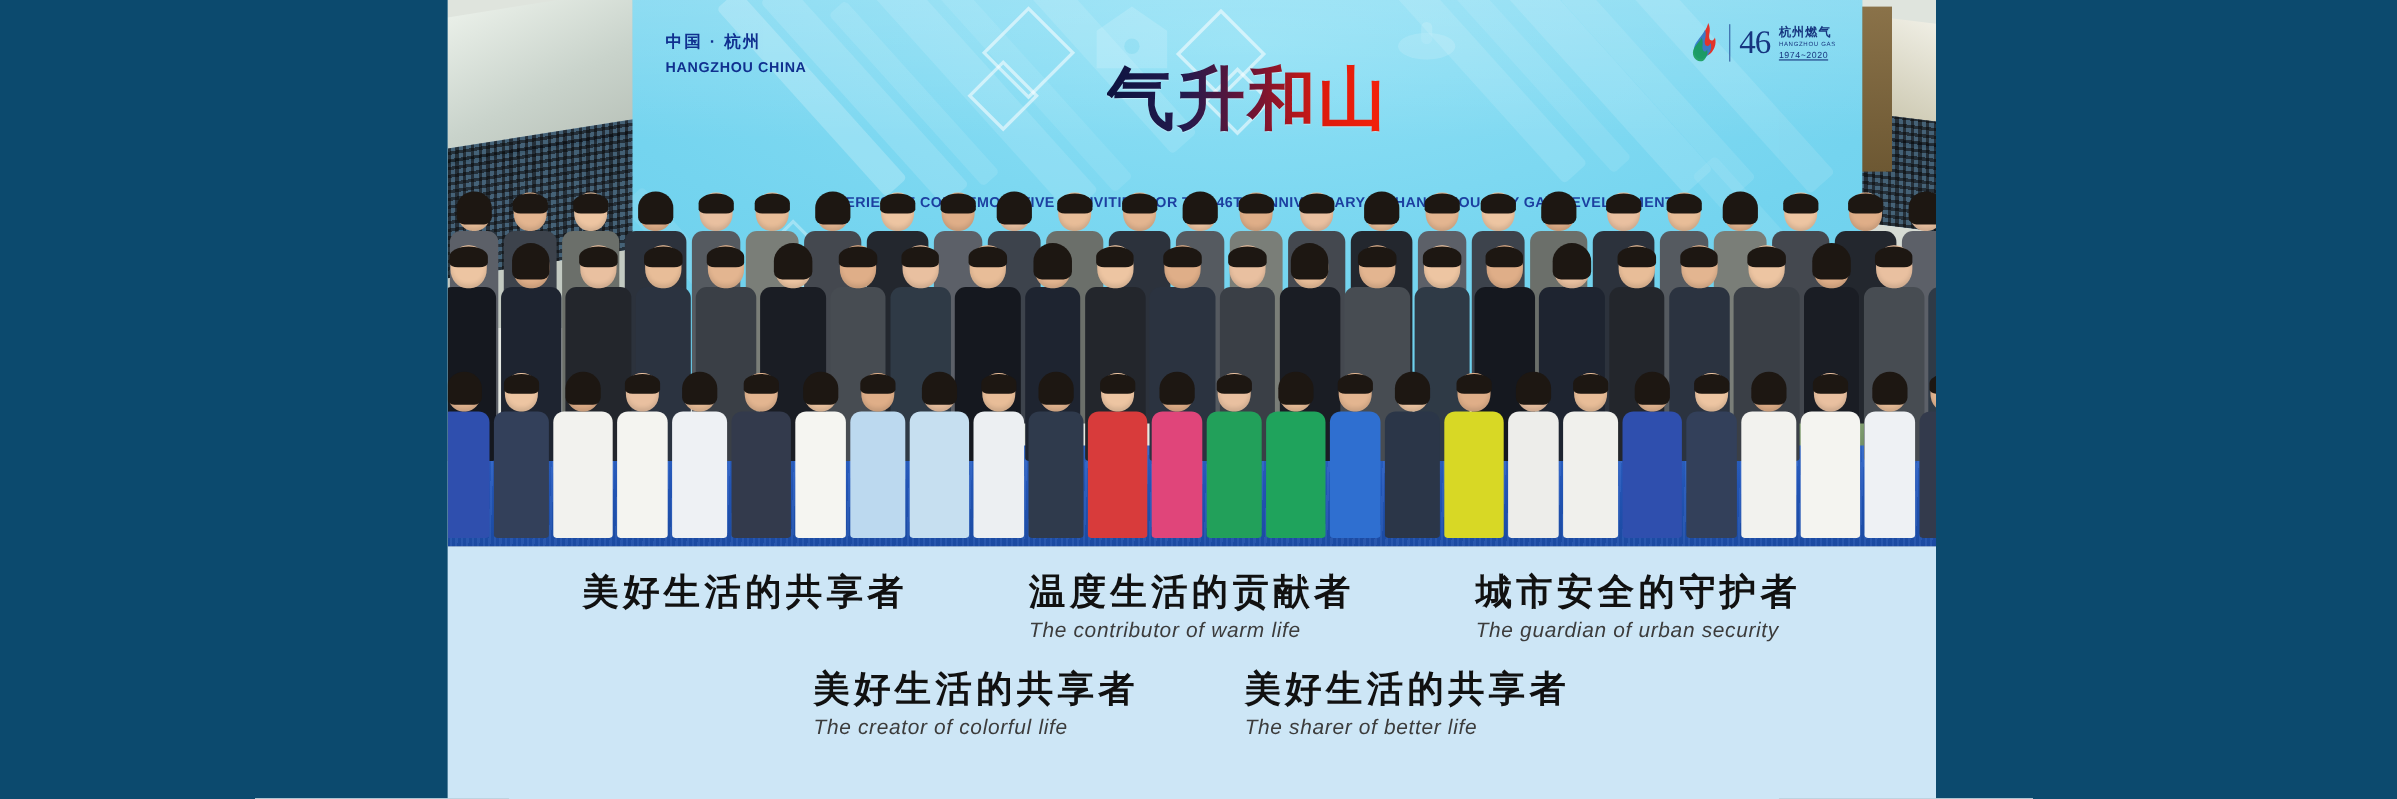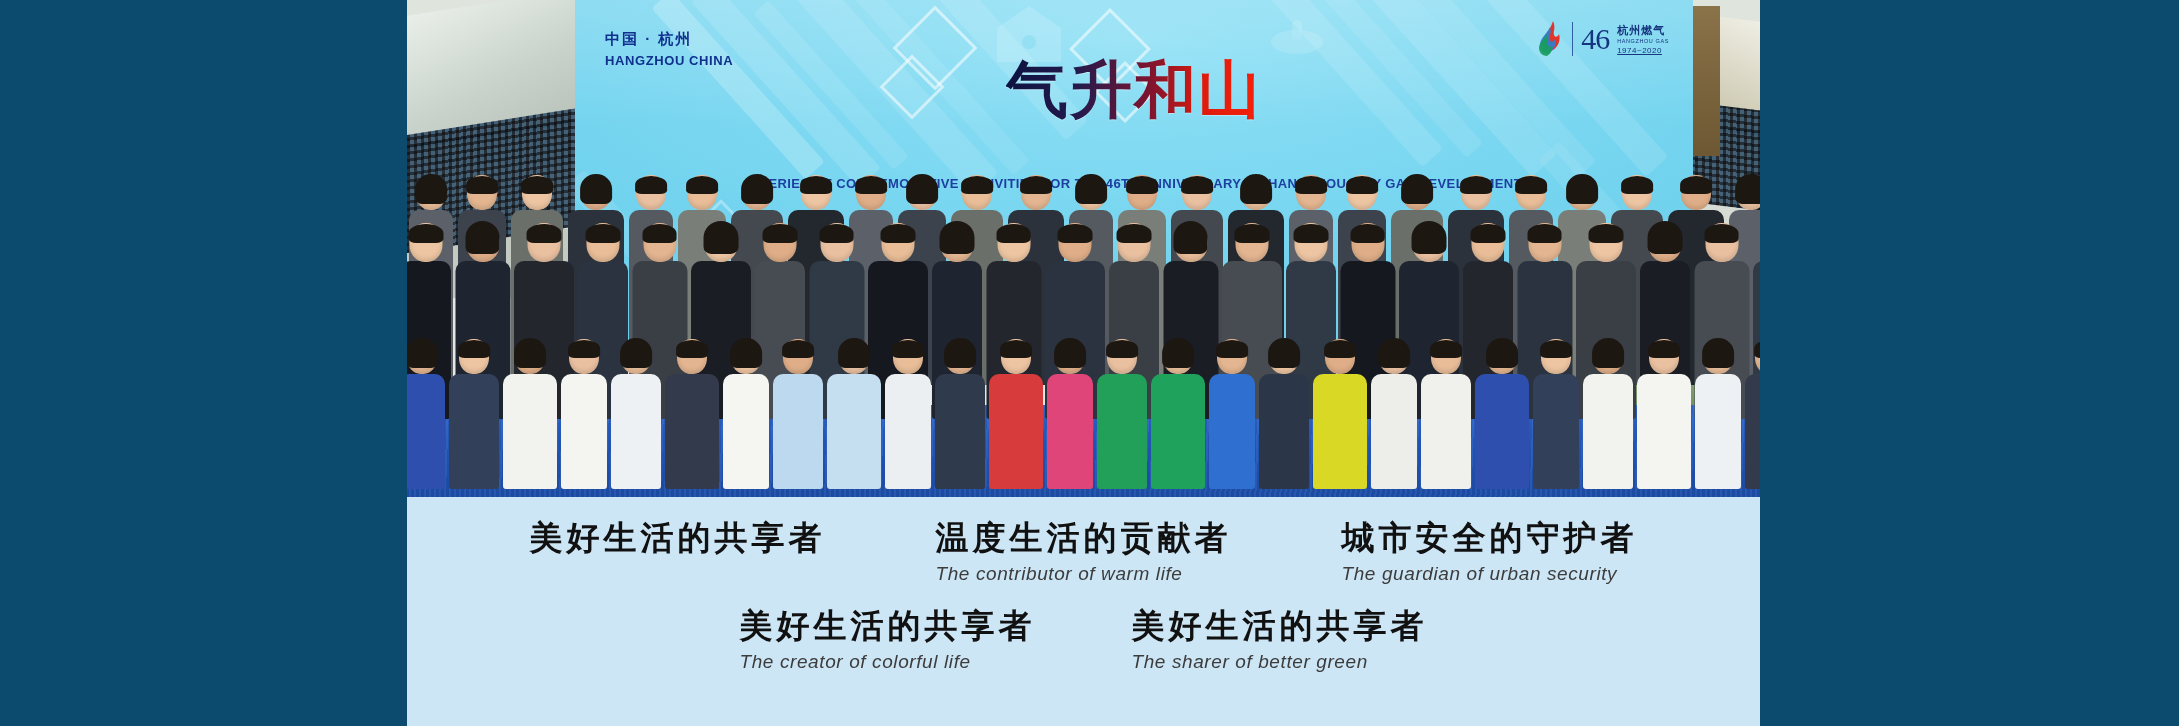--- a/index.html
+++ b/index.html
@@ -782,19 +782,19 @@
           <div class="en">The guardian of urban security</div>
         </div>
       </div>
       <div class="slogan-row r2">
         <div class="slogan">
           <div class="cn">美好生活的共享者</div>
           <div class="en">The creator of colorful life</div>
         </div>
         <div class="slogan">
           <div class="cn">美好生活的共享者</div>
-          <div class="en">The sharer of better green</div>
+          <div class="en">The sharer of better life</div>
         </div>
       </div>
     </div>
 
   </div>
 </div>
 
 </body></html>

